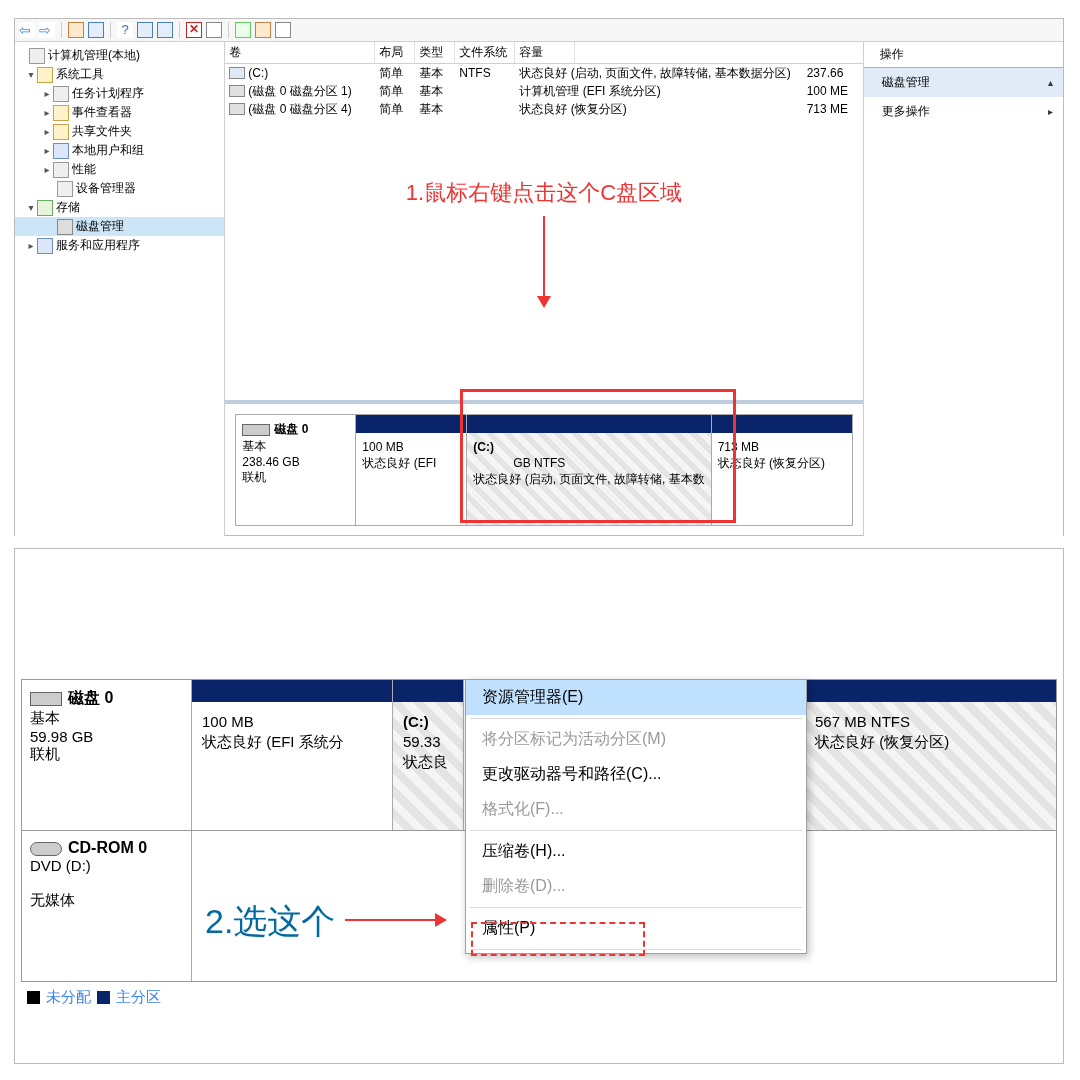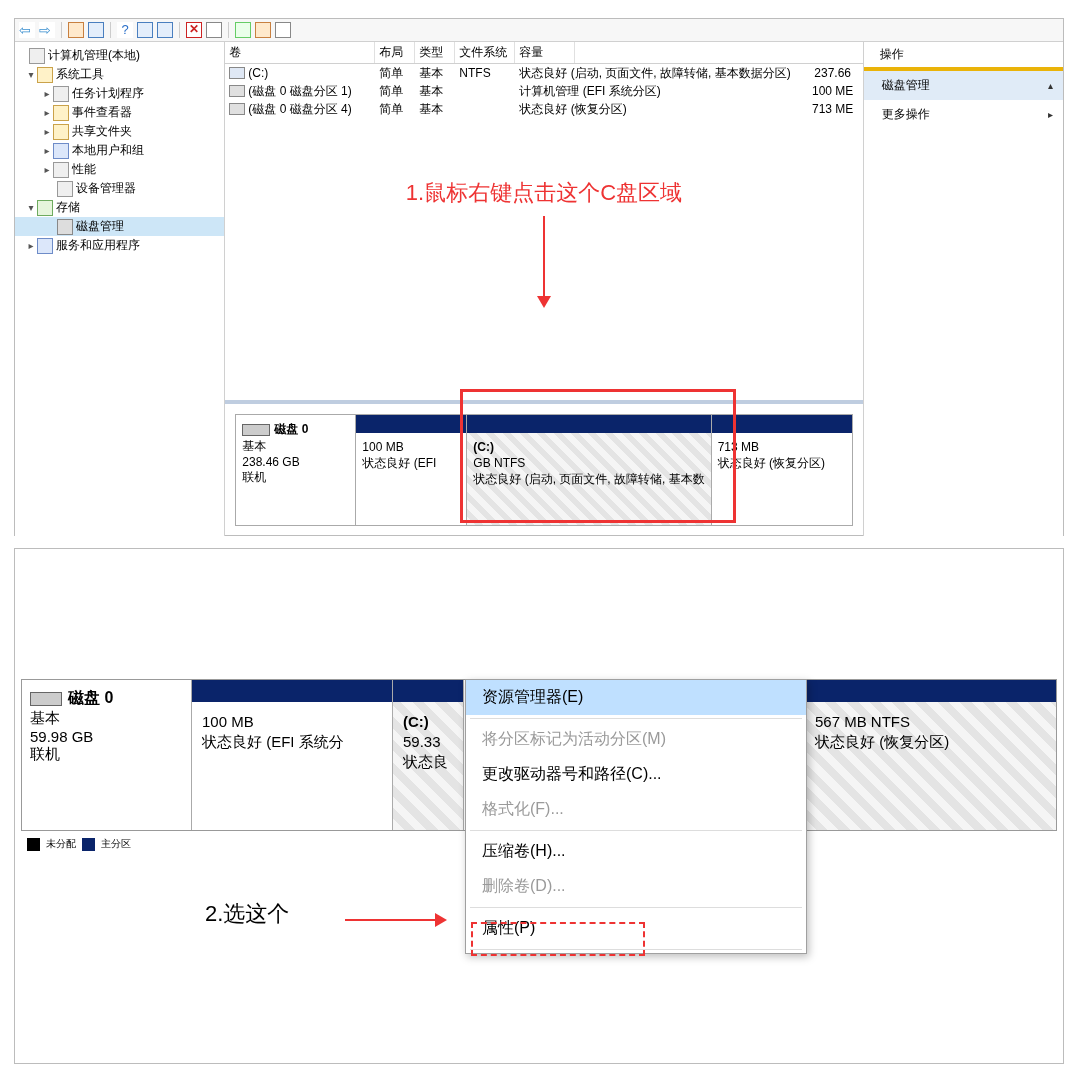--- a/index.html
+++ b/index.html
@@ -31,64 +31,64 @@
 
 .center{flex:1;display:flex;flex-direction:column;border-right:1px solid #d0d0d0}
 .vol-head{display:flex;border-bottom:1px solid #d0d0d0;background:#fff}
 .vh{border-right:1px solid #e0e0e0;padding:2px 4px;box-sizing:border-box;color:#000}
 .vh.c-name{width:150px}.vh.c-lay{width:40px}.vh.c-type{width:40px}.vh.c-fs{width:60px}.vh.c-st{flex:1}.vh.c-cap{width:60px}
 .vol-row{display:flex;height:18px;align-items:center}
 .vc{padding:0 4px;box-sizing:border-box}
 .vc.c-name{width:150px;display:flex;align-items:center;gap:3px}
 .vico{width:14px;height:10px;border:1px solid #888;background:#dfe8f5;display:inline-block}
 .vico.plain{background:#e0e0e0}
-.vc.c-lay{width:40px}.vc.c-type{width:40px}.vc.c-fs{width:60px}.vc.c-st{flex:1}.vc.c-cap{width:60px;text-align:center}
+.vc.c-lay{width:40px}.vc.c-type{width:40px}.vc.c-fs{width:60px}.vc.c-st{flex:1}.vc.c-cap{width:60px;text-align:left}
 .annot1{color:#e33;font-size:22px;text-align:center;margin-top:60px}
 .arrow1{width:2px;height:90px;background:#e33;margin:8px auto 0;position:relative}
 .arrow1::after{content:"";position:absolute;bottom:-2px;left:-6px;border-left:7px solid transparent;border-right:7px solid transparent;border-top:12px solid #e33}
 
 .mapwrap{border-top:4px solid #bfcde0;margin-top:auto}
 .maprow{display:flex;height:110px;border:1px solid #aaa;margin:10px}
 .mapinfo{width:120px;border-right:1px solid #aaa;padding:6px;box-sizing:border-box}
 .mapinfo .dicon{width:26px;height:10px;border:1px solid #666;background:#ccc;display:inline-block;margin-right:4px;vertical-align:middle}
 .mapinfo .dtitle{font-weight:bold}
 .part{border-right:1px solid #aaa;display:flex;flex-direction:column}
 .pbar{height:18px;background:#0a246a}
 .pbody{flex:1;padding:6px 6px 0 6px;font-size:12px;line-height:16px;background:#fff;overflow:hidden;white-space:nowrap}
 .pstripe{background:repeating-linear-gradient(45deg,#f5f5f5 0 6px,#e4e4e4 6px 12px)}
 .redbox{position:absolute;border:3px solid #e33;}
 
 .actions{width:200px;background:#fff}
-.actions .ah{background:#fff;border-bottom:4px solid #eab308;padding:4px 16px}
+.actions .ah{background:#fff;border-bottom:1px solid #eab308;padding:4px 16px}
 .actions .arow{padding:6px 10px 6px 18px;display:flex;align-items:center;justify-content:space-between}
 .actions .arow.sel{background:#e0ebf7}
 .tri{font-size:10px;color:#333}
 
 .shot2{position:absolute;left:14px;top:548px;width:1048px;height:514px;border:1px solid #bcbcbc;background:#fff;font-size:15px}
 .s2inner{position:absolute;left:6px;right:6px;top:130px;bottom:0}
 .map2{border:1px solid #999;display:flex;height:150px}
 .m2info{width:170px;border-right:1px solid #aaa;padding:8px;box-sizing:border-box}
 .m2info .dicon{width:30px;height:12px;border:1px solid #666;background:#ccc;display:inline-block;margin-right:6px;vertical-align:middle}
 .m2info .dtitle{font-weight:bold;font-size:16px}
 .m2part{border-right:1px solid #aaa;display:flex;flex-direction:column}
 .m2bar{height:22px;background:#0a246a}
 .m2body{flex:1;padding:10px;line-height:20px;background:#fff;overflow:hidden;white-space:nowrap}
 .m2stripe{background:repeating-linear-gradient(45deg,#f5f5f5 0 8px,#e4e4e4 8px 16px)}
 .map2b{border:1px solid #999;border-top:none;display:flex;height:150px}
-.legend{display:flex;align-items:center;gap:6px;padding:6px 6px 0 6px;font-size:10px;color:#000000}
+.legend{display:flex;align-items:center;gap:6px;padding:6px 6px 0 6px;font-size:15px;color:#3b82f6}
 .lg-sw{width:13px;height:13px;display:inline-block}
 .lg-sw.black{background:#000}
 .lg-sw.navy{background:#0a246a}
 
 .ctx{position:absolute;left:450px;top:130px;width:340px;background:#fff;border:1px solid #a0a0a0;box-shadow:2px 3px 8px rgba(0,0,0,.25);font-size:16px}
 .ctx .mi{padding:7px 16px;white-space:nowrap}
 .ctx .mi.hover{background:#bfe0ff}
 .ctx .mi.dis{color:#9a9a9a}
 .ctx hr{border:none;border-top:1px solid #ddd;margin:3px 4px}
-.annot2{position:absolute;color:#000000;font-size:22px;left:190px;top:350px}
+.annot2{position:absolute;color:#0369a1;font-size:34px;left:190px;top:350px}
 .arrow2{position:absolute;left:330px;top:370px;width:100px;height:2px;background:#e33}
 .arrow2::after{content:"";position:absolute;right:-2px;top:-6px;border-top:7px solid transparent;border-bottom:7px solid transparent;border-left:12px solid #e33}
 .dashbox{position:absolute;border:2px dashed #e33}
 </style>
 </head>
 <body>
 <div class="canvas">
 
 <div class="shot1">
   <div class="toolbar">
@@ -222,21 +222,21 @@
           </div>
           <div class="part" style="width:110px">
             <div class="pbar"></div>
             <div class="pbody">
                   <div>100 MB</div>
                   <div>状态良好 (EFI</div>
                 </div>
           </div>
           <div class="part" style="flex:1">
             <div class="pbar"></div>
-            <div class="pbody pstripe"><b>(C:)</b><div style="">GB NTFS</div><div>状态良好 (启动, 页面文件, 故障转储, 基本数</div></div>
+            <div class="pbody pstripe"><b>(C:)</b><div style="margin-left:40px">GB NTFS</div><div>状态良好 (启动, 页面文件, 故障转储, 基本数</div></div>
           </div>
           <div class="part" style="width:140px;border-right:none">
             <div class="pbar"></div>
             <div class="pbody">
                   <div>713 MB</div>
                   <div>状态良好 (恢复分区)</div>
                 </div>
           </div>
         </div>
       </div>
@@ -281,20 +281,28 @@
             <div style="height:22px"></div>
             <div class="m2body" style="text-align:right">区)</div>
           </div>
       <div class="m2part" style="flex:1;border-right:none">
         <div class="m2bar"></div>
             <div class="m2body m2stripe">
               <div>567 MB NTFS</div>
               <div>状态良好 (恢复分区)</div>
             </div>
       </div>
+    </div>
+    <div class="map2b">
+      <div class="m2info">
+        <div><span class="dicon" style="border-radius:7px"></span><span class="dtitle">CD-ROM 0</span></div>
+        <div>DVD (D:)</div><br>
+        <div>无媒体</div>
+      </div>
+      <div style="flex:1"></div>
     </div>
     <div class="legend">
       <span class="lg-sw black"></span>
           <span>未分配</span>
       <span class="lg-sw navy"></span>
           <span>主分区</span>
     </div>
   </div>
 
   <div class="ctx">

